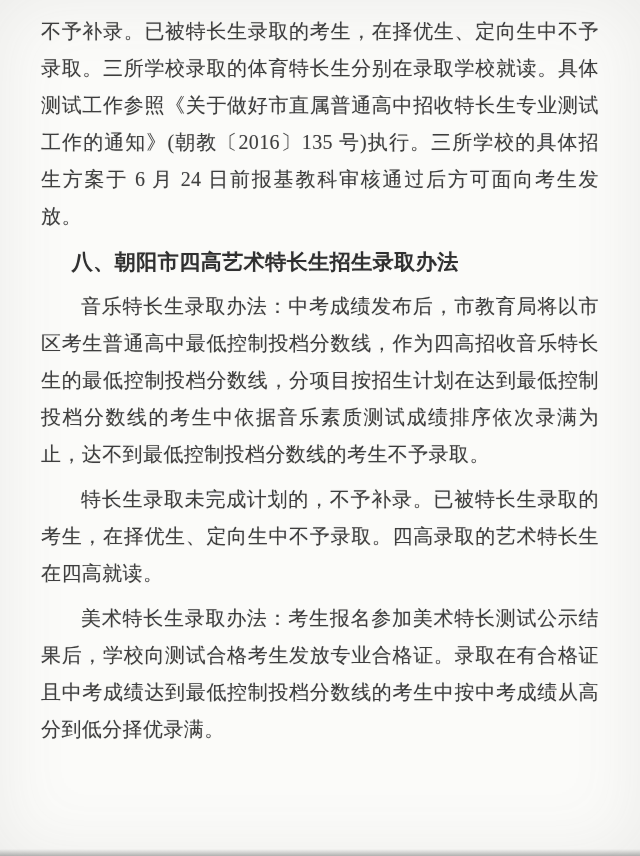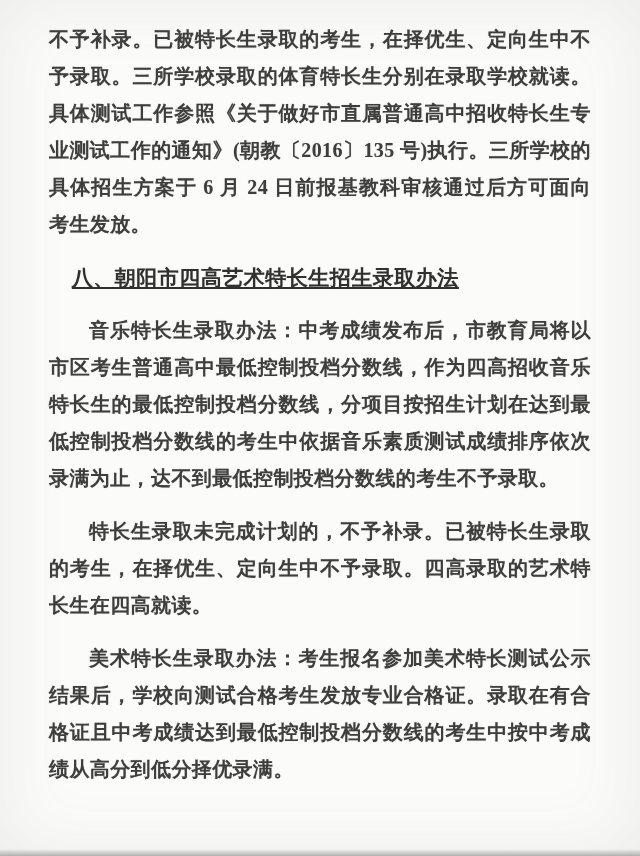--- a/index.html
+++ b/index.html
@@ -12,46 +12,44 @@
     width: 640px;
     height: 856px;
     overflow: hidden;
     background: var(--bg, #fbfbf9);
     box-shadow: inset 0 0 70px rgba(100,100,100,0.10);
   }
   .content {
     padding: 5px 33px 0 33px;
   }
   .body-para {
-    margin: 16px;
+    margin: 8px;
     font-family: "Liberation Serif", "DejaVu Serif", serif;
     font-size: 20px;
     line-height: 37px;
     letter-spacing: 0.4px;
     color: var(--text, #3e3e3e);
     text-align: justify;
     text-justify: inter-ideograph;
     text-indent: 2em;
     text-shadow: 0 0 1px rgba(62,62,62,0.30);
-    font-weight: bold;
   }
   .body-para.continued {
     text-indent: 0;
   }
   .heading {
     margin: 0;
     font-family: "Liberation Sans", "DejaVu Sans", sans-serif;
     font-size: 21px;
     line-height: 37px;
     font-weight: 700;
     color: var(--heading, #303030);
     text-indent: 1.85em;
     letter-spacing: 0.5px;
     text-shadow: 0 0 1px rgba(48,48,48,0.25);
-    text-decoration: underline;
   }
   .bottom-shade {
     position: absolute;
     left: 0;
     right: 0;
     bottom: 0;
     height: 7px;
     background: linear-gradient(to bottom, rgba(0,0,0,0), rgba(70,70,70,0.38));
   }
 </style>

